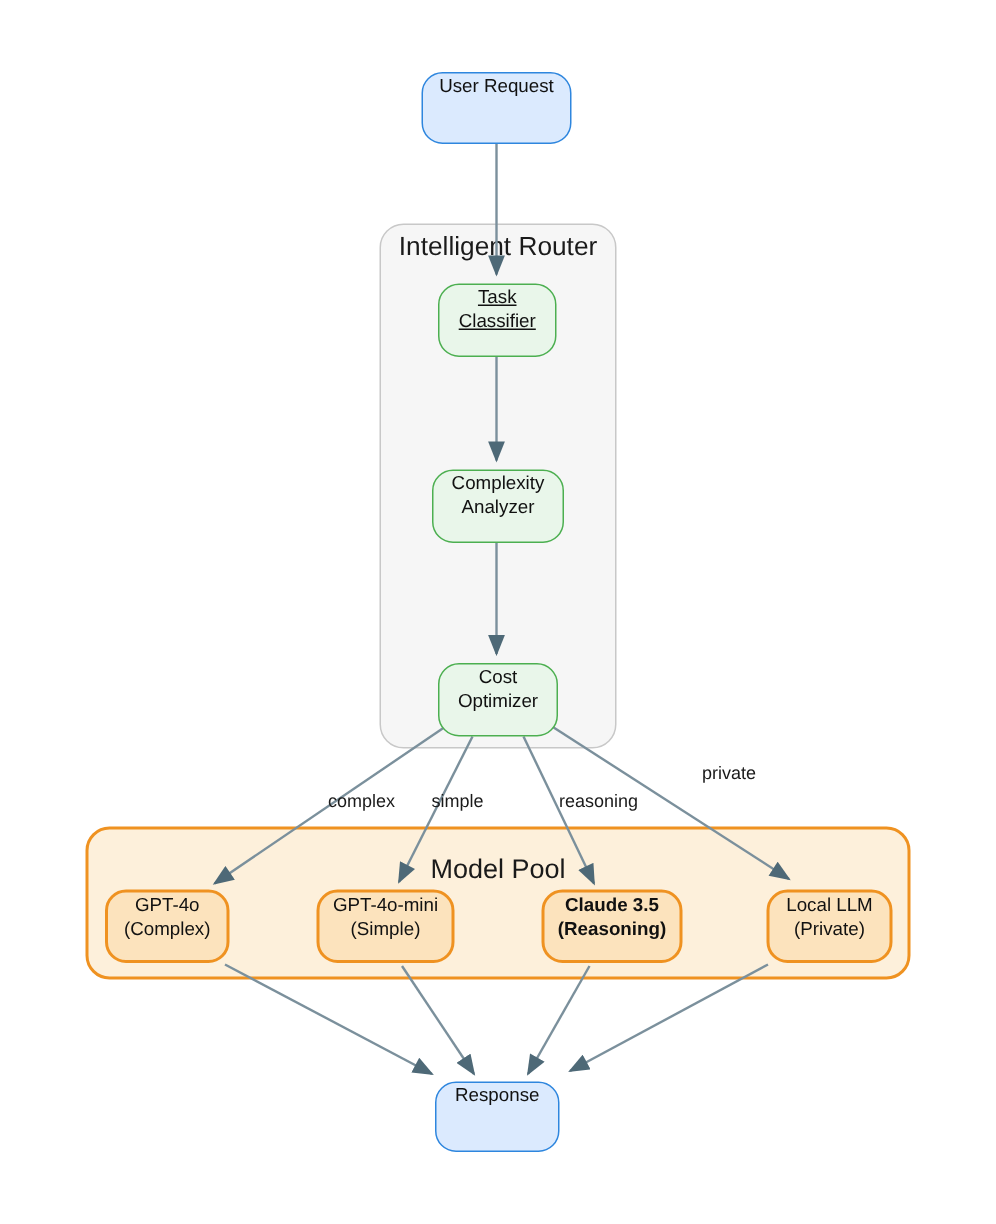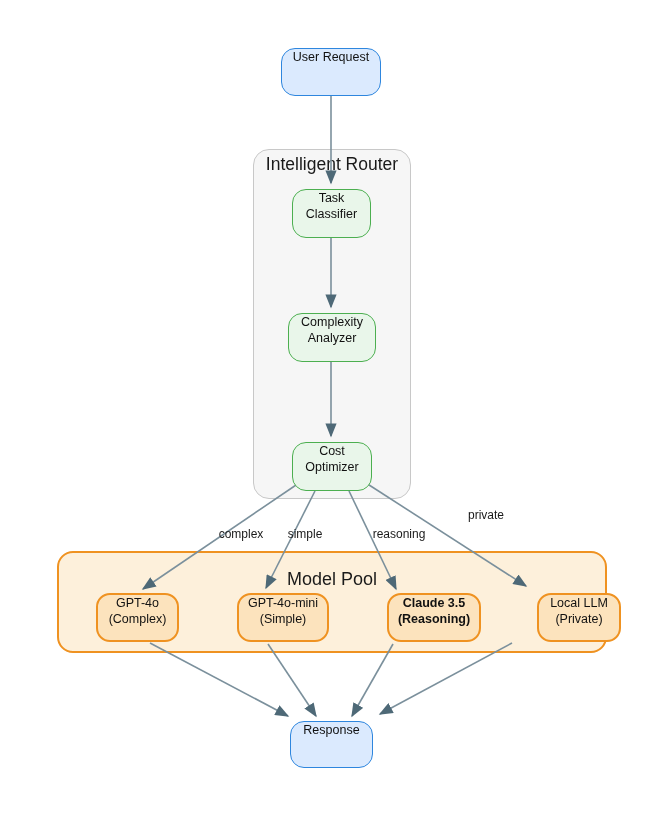--- a/index.html
+++ b/index.html
@@ -72,24 +72,23 @@
     background: var(--blue_fill);
     border: 1.7px solid var(--blue_stroke);
   }
   .node.green {
     background: var(--green_fill);
     border: 1.7px solid var(--green_stroke);
   }
   .node.orange {
     background: var(--orange_fill);
     border: 2px solid var(--orange_stroke);
-    margin-left: 26px;
   }
   #node-user-request       { left: 281px; top: 48px;  width: 100px; height: 48px; }
-  #node-task-classifier    { left: 292px; top: 189px; width: 79px;  height: 49px; }
+  #node-task-classifier    { left: 292px; top: 189px; width: 79px;  height: 49px; text-decoration: underline; }
   #node-complexity-analyzer{ left: 288px; top: 313px; width: 88px;  height: 49px; }
   #node-cost-optimizer     { left: 292px; top: 442px; width: 80px;  height: 49px; }
   #node-gpt-4o             { left: 70px;  top: 593px; width: 83px;  height: 49px; }
   #node-gpt-4o-mini        { left: 211px; top: 593px; width: 92px;  height: 49px; }
   #node-claude-3-5         { left: 361px; top: 593px; width: 94px;  height: 49px; font-weight: bold; }
   #node-local-llm          { left: 511px; top: 593px; width: 84px;  height: 49px; }
   #node-response           { left: 290px; top: 721px; width: 83px;  height: 47px; }
   .edge-label {
     position: absolute;
     transform: translate(-50%, -50%);

